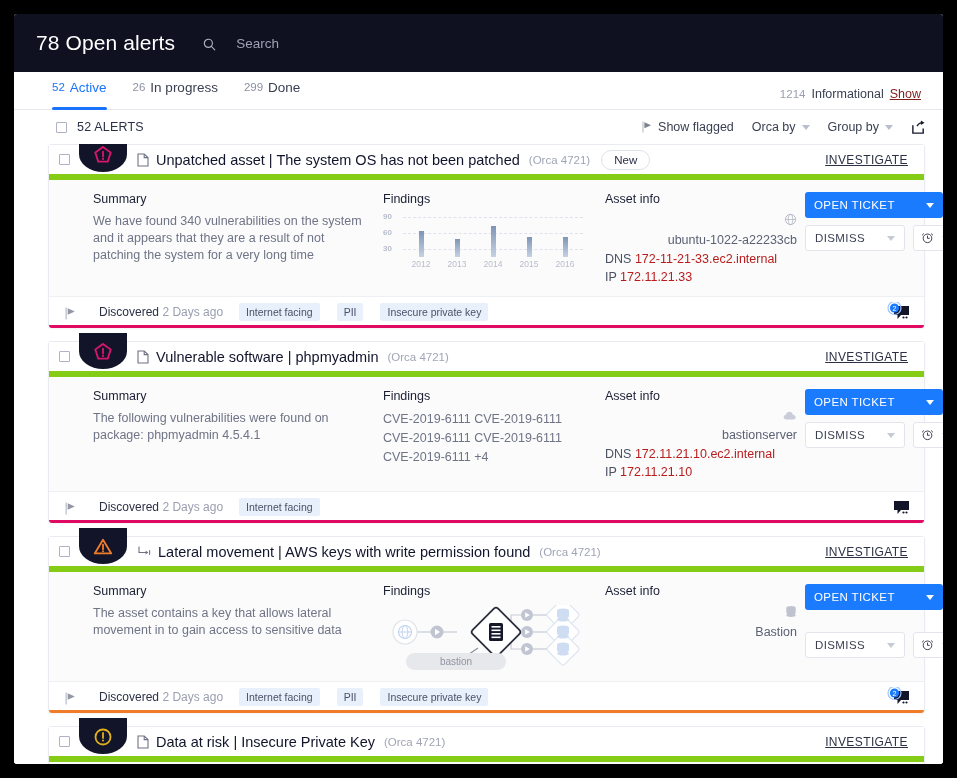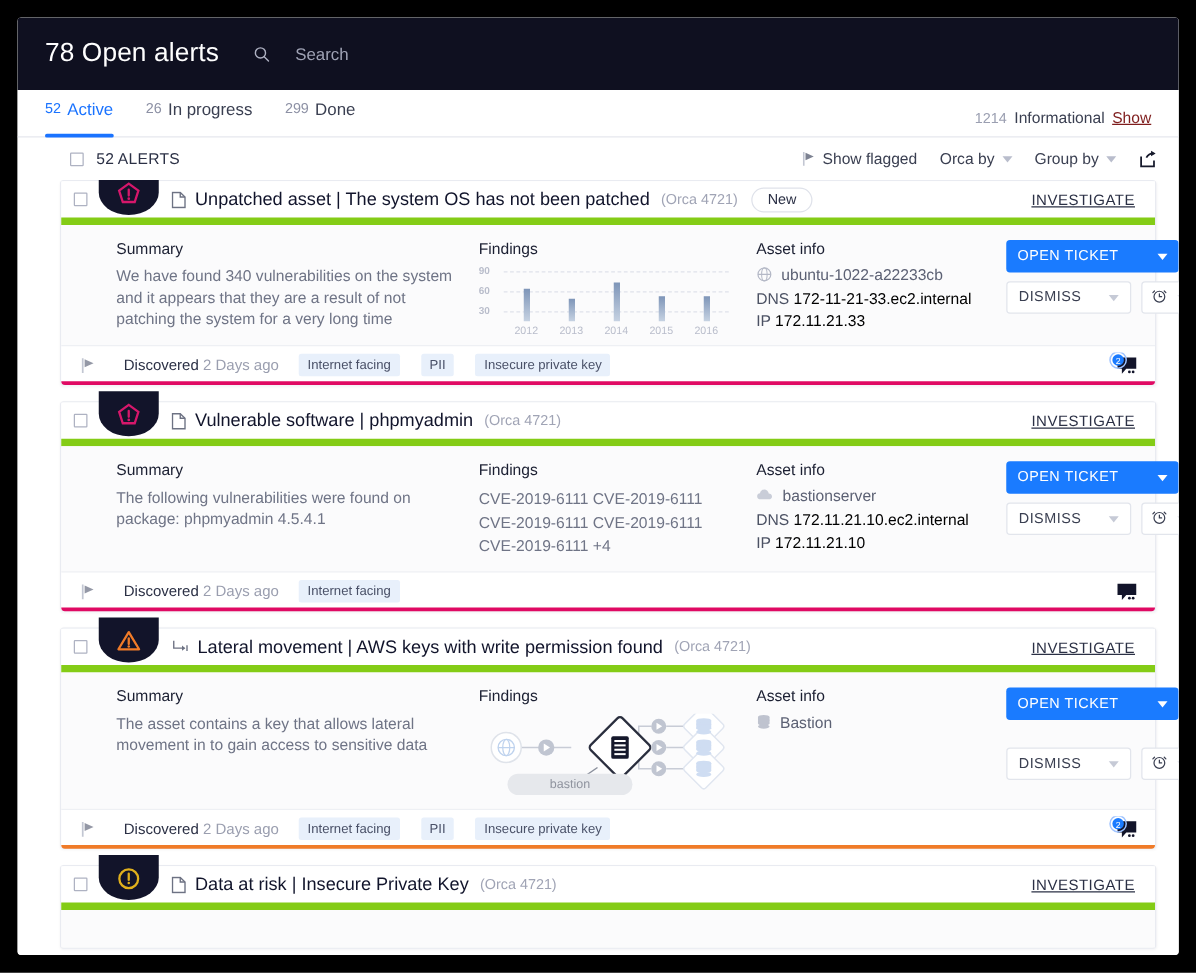--- a/index.html
+++ b/index.html
@@ -55,21 +55,21 @@
   .tabrow {
     height: 38px;
     flex: 0 0 auto;
     display: flex;
     align-items: flex-end;
     padding: 0 22px 0 22px;
     border-bottom: 1px solid #e6e8ee;
     background: #fff;
     position: relative;
   }
-  .tabs { display: flex; gap: 26px; height: 100%; }
+  .tabs { display: flex; gap: 26px; height: 100%; margin-left: 16px; }
   .tab {
     display: flex; align-items: center; gap: 5px;
     height: 100%;
     padding-bottom: 7px;
     font-size: 13.5px;
     color: #3a3f51;
     cursor: pointer;
     position: relative;
   }
   .tab .cnt { font-size: 11.5px; color: #8c90a4; }
@@ -209,25 +209,25 @@
   .col-find { width: 222px; flex: 0 0 auto; }
   .col-asset { width: 192px; flex: 0 0 auto; }
   .col-actions { flex: 1 1 auto; display: flex; flex-direction: column; align-items: flex-start; padding-left: 8px; }
   .col-h {
     font-size: 12.5px; color: #1b1f32; font-weight: 500; margin-bottom: 7px;
   }
   .sum-text {
     font-size: 12.5px; color: #6f7486; line-height: 17px;
   }
   .find-line { font-size: 12.5px; color: #6f7486; line-height: 19px; }
-  .asset-row { display: flex; align-items: flex-start; gap: 7px; margin-bottom: 3px; }
+  .asset-row { display: flex; align-items: flex-end; gap: 7px; margin-bottom: 3px; flex-direction: column; }
   .asset-name { font-size: 12.5px; color: #5c6174; }
   .asset-kv { font-size: 12.5px; color: #6f7486; line-height: 18px; }
   .asset-kv .k { color: #4b5163; }
-  .asset-kv .v { color: #000000; }
+  .asset-kv .v { color: #b91c1c; }
 
   .btn-primary {
     width: 138px; height: 26px;
     background: #1a7bff;
     color: #fff;
     border: none; border-radius: 3px;
     font-family: "Liberation Sans", sans-serif;
     font-size: 11.5px; letter-spacing: .4px;
     display: flex; align-items: center;
     padding: 0 9px;

